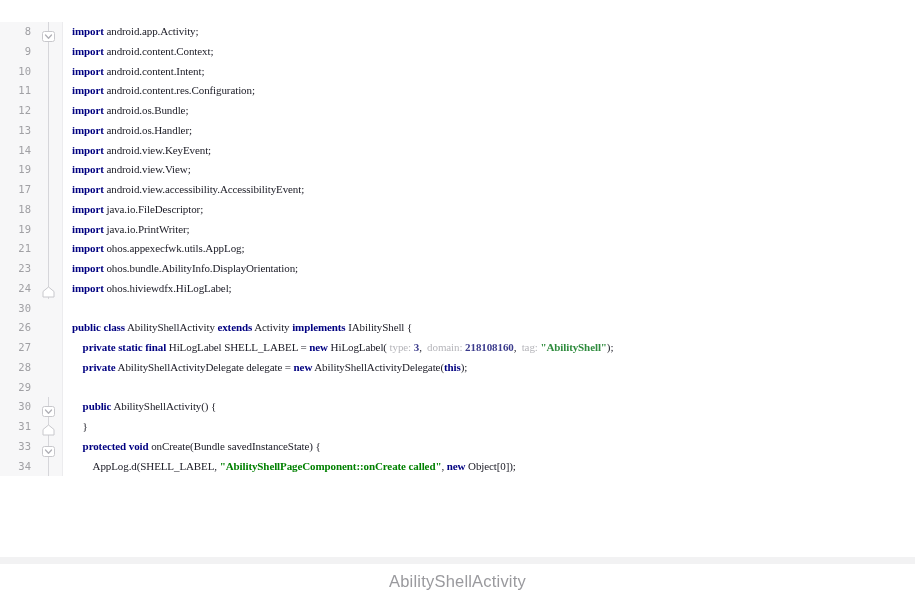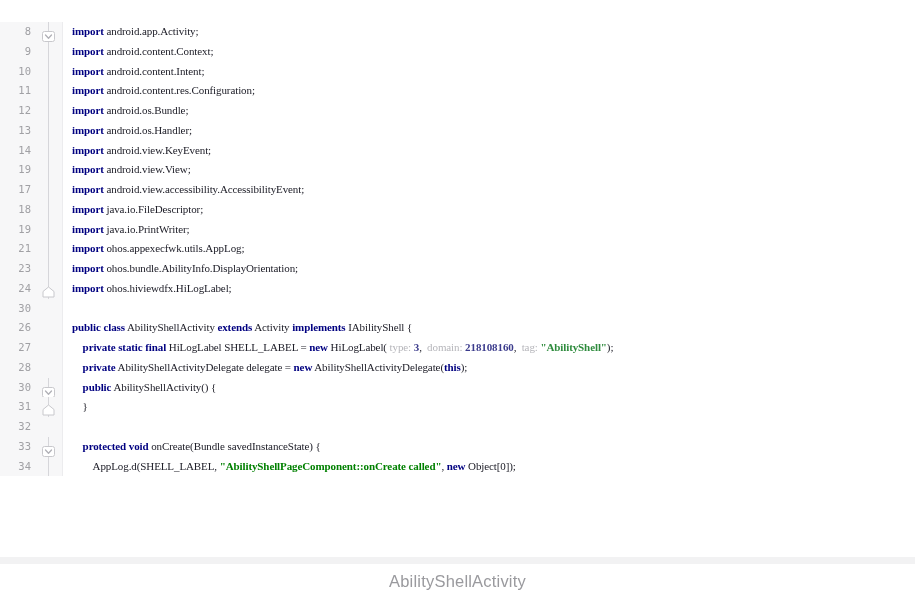--- a/index.html
+++ b/index.html
@@ -158,28 +158,28 @@
         <div class="code-line"><div class="gutter-num">19</div><div class="gutter-fold"><div class="fold-line"></div></div><div class="gutter-edge"></div><div class="code-text"><span class="tk-kw">import</span><span class="tk-plain"> java.io.PrintWriter;</span></div></div>
         <div class="code-line"><div class="gutter-num">21</div><div class="gutter-fold"><div class="fold-line"></div></div><div class="gutter-edge"></div><div class="code-text"><span class="tk-kw">import</span><span class="tk-plain"> ohos.appexecfwk.utils.AppLog;</span></div></div>
         <div class="code-line"><div class="gutter-num">23</div><div class="gutter-fold"><div class="fold-line"></div></div><div class="gutter-edge"></div><div class="code-text"><span class="tk-kw">import</span><span class="tk-plain"> ohos.bundle.AbilityInfo.DisplayOrientation;</span></div></div>
         <div class="code-line"><div class="gutter-num">24</div><div class="gutter-fold"><div class="fold-line"></div><span class="fold-end"><svg viewBox="0 0 13 12" width="13" height="12">
                 <path d="M6.5 1 L12 5.5 L12 11 L1 11 L1 5.5 Z" fill="#ffffff" stroke="#c8c8cc" stroke-width="1" stroke-linejoin="round"></path>
               </svg></span></div><div class="gutter-edge"></div><div class="code-text"><span class="tk-kw">import</span><span class="tk-plain"> ohos.hiviewdfx.HiLogLabel;</span></div></div>
         <div class="code-line"><div class="gutter-num">30</div><div class="gutter-fold"></div><div class="gutter-edge"></div><div class="code-text">&nbsp;</div></div>
         <div class="code-line"><div class="gutter-num">26</div><div class="gutter-fold"></div><div class="gutter-edge"></div><div class="code-text"><span class="tk-kw">public class</span><span class="tk-plain"> AbilityShellActivity </span><span class="tk-kw">extends</span><span class="tk-plain"> Activity </span><span class="tk-kw">implements</span><span class="tk-plain"> IAbilityShell {</span></div></div>
         <div class="code-line"><div class="gutter-num">27</div><div class="gutter-fold"></div><div class="gutter-edge"></div><div class="code-text"><span class="tk-plain">    </span><span class="tk-kw">private static final</span><span class="tk-plain"> HiLogLabel SHELL_LABEL = </span><span class="tk-kw">new</span><span class="tk-plain"> HiLogLabel( </span><span class="tk-hint">type: </span><span class="tk-hintnum">3</span><span class="tk-plain">,  </span><span class="tk-hint">domain: </span><span class="tk-hintnum">218108160</span><span class="tk-plain">,  </span><span class="tk-hint">tag: </span><span class="tk-hintstr">"AbilityShell"</span><span class="tk-plain">);</span></div></div>
         <div class="code-line"><div class="gutter-num">28</div><div class="gutter-fold"></div><div class="gutter-edge"></div><div class="code-text"><span class="tk-plain">    </span><span class="tk-kw">private</span><span class="tk-plain"> AbilityShellActivityDelegate delegate = </span><span class="tk-kw">new</span><span class="tk-plain"> AbilityShellActivityDelegate(</span><span class="tk-kw">this</span><span class="tk-plain">);</span></div></div>
+        <div class="code-line"><div class="gutter-num">29</div><div class="gutter-fold"></div><div class="gutter-edge"></div><div class="code-text">&nbsp;</div></div>
         <div class="code-line"><div class="gutter-num">30</div><div class="gutter-fold"><div class="fold-line"></div><span class="fold-chevron"><svg viewBox="0 0 13 11" width="13" height="11">
                 <rect x="0.5" y="0.5" width="12" height="10" rx="2" ry="2" fill="#ffffff" stroke="#c8c8cc" stroke-width="1"></rect>
                 <path d="M3.5 4 L6.5 7.2 L9.5 4" fill="none" stroke="#b0b0b6" stroke-width="1.3" stroke-linecap="round" stroke-linejoin="round"></path>
               </svg></span></div><div class="gutter-edge"></div><div class="code-text"><span class="tk-plain">    </span><span class="tk-kw">public</span><span class="tk-plain"> AbilityShellActivity() {</span></div></div>
         <div class="code-line"><div class="gutter-num">31</div><div class="gutter-fold"><div class="fold-line"></div><span class="fold-end"><svg viewBox="0 0 13 12" width="13" height="12">
                 <path d="M6.5 1 L12 5.5 L12 11 L1 11 L1 5.5 Z" fill="#ffffff" stroke="#c8c8cc" stroke-width="1" stroke-linejoin="round"></path>
               </svg></span></div><div class="gutter-edge"></div><div class="code-text"><span class="tk-plain">    }</span></div></div>
-        <div class="code-line"><div class="gutter-num">32</div><div class="gutter-fold"></div><div class="gutter-edge"></div><div class="code-text">&nbsp;</div></div>
         <div class="code-line"><div class="gutter-num">33</div><div class="gutter-fold"><div class="fold-line"></div><span class="fold-chevron"><svg viewBox="0 0 13 11" width="13" height="11">
                 <rect x="0.5" y="0.5" width="12" height="10" rx="2" ry="2" fill="#ffffff" stroke="#c8c8cc" stroke-width="1"></rect>
                 <path d="M3.5 4 L6.5 7.2 L9.5 4" fill="none" stroke="#b0b0b6" stroke-width="1.3" stroke-linecap="round" stroke-linejoin="round"></path>
               </svg></span></div><div class="gutter-edge"></div><div class="code-text"><span class="tk-plain">    </span><span class="tk-kw">protected void</span><span class="tk-plain"> onCreate(Bundle savedInstanceState) {</span></div></div>
         <div class="code-line"><div class="gutter-num">34</div><div class="gutter-fold"><div class="fold-line"></div></div><div class="gutter-edge"></div><div class="code-text"><span class="tk-plain">        AppLog.d(SHELL_LABEL, </span><span class="tk-str">"AbilityShellPageComponent::onCreate called"</span><span class="tk-plain">, </span><span class="tk-kw">new</span><span class="tk-plain"> Object[0]);</span></div></div>
       </div>
   </div>
 
   <div id="editor-bottom-strip"></div>
 

